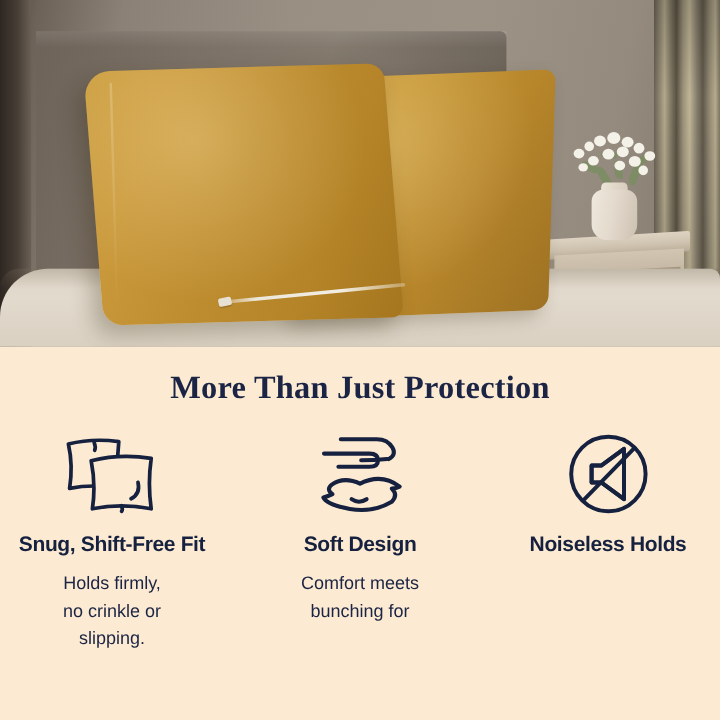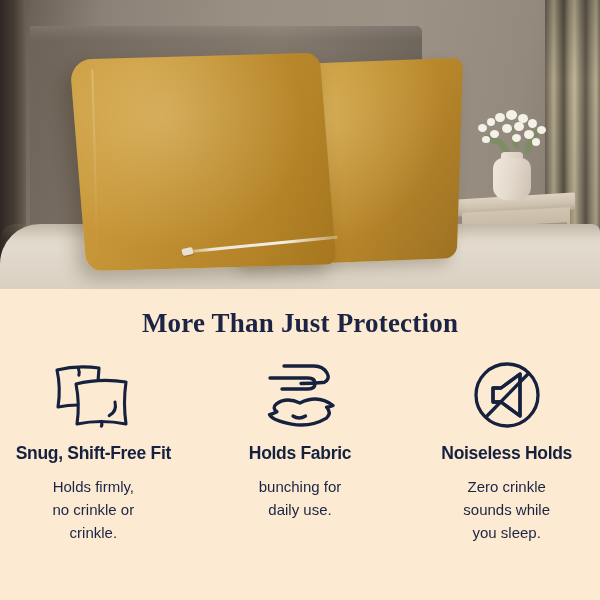--- a/index.html
+++ b/index.html
@@ -229,53 +229,48 @@
             <path d="M29 26 Q53 20 79 24 Q76 45 79 66 Q54 61 30 66 Q33 46 29 26 Z" fill="#fcebd2"></path>
             <path d="M31.5 11 q1.5 3.5 .4 6.2"></path>
             <path d="M68 44 q2.2 9.5 -5.8 13.6"></path>
             <path d="M54 63.5 q1.6 2.6 .4 4.6"></path>
           </svg>
         </div>
         <div class="feat-title">Snug, Shift-Free Fit</div>
         <div class="feat-body">
           <div>Holds firmly,</div>
           <div>no crinkle or</div>
-          <div>crinkle.</div>
+          <div>slipping.</div>
         </div>
       </div>
 
       <div class="col">
         <div class="icon-wrap">
           <svg width="88" height="74" viewBox="0 0 88 74" fill="none" stroke="#16213f" stroke-width="3.4" stroke-linecap="round" stroke-linejoin="round">
             <path d="M28 8 H58 q9 0 13 7 q3.5 6 -3 9.5"></path>
             <path d="M14 20 H52 q7 0 7 5.5 q0 5.5 -7 5.5 H26"></path>
             <path d="M45 25.5 q11 0 21.5 -1"></path>
             <path d="M44 45 q18 -9 33 2.5 q-3 1.6 -6.5 1.6 q5.5 5.5 0 11 q-16 9.5 -35 6 q-19 -3.5 -22 -9.5 q4 -1 7.5 -2.8 q-5.5 -4 -.5 -8 q10 -7 23.5 -.8 Z" fill="#fcebd2"></path>
             <path d="M37 58 q6 4.2 12.5 0"></path>
           </svg>
         </div>
-        <div class="feat-title">Holds Fabric</div>
+        <div class="feat-title">Soft Design</div>
         <div class="feat-body">
+          <div>Comfort meets</div>
           <div>bunching for</div>
-          <div>daily use.</div>
         </div>
       </div>
 
       <div class="col">
         <div class="icon-wrap">
           <svg width="76" height="76" viewBox="0 0 76 76" fill="none" stroke="#16213f" stroke-width="3.3" stroke-linecap="round" stroke-linejoin="round">
             <circle cx="38" cy="38" r="31"></circle>
             <path d="M24 31 H32 L51 17 V59 L32 45 H24 Z" fill="#fcebd2"></path>
             <path d="M24 31 H32 L51 17 V59 L32 45 H24 Z"></path>
             <path d="M17.5 59.5 L59 17"></path>
           </svg>
         </div>
         <div class="feat-title">Noiseless Holds</div>
-        <div class="feat-body">
-          <div>Zero crinkle</div>
-          <div>sounds while</div>
-          <div>you sleep.</div>
-        </div>
       </div>
 
     </div>
   </div>
 </div>
 
 </body></html>

